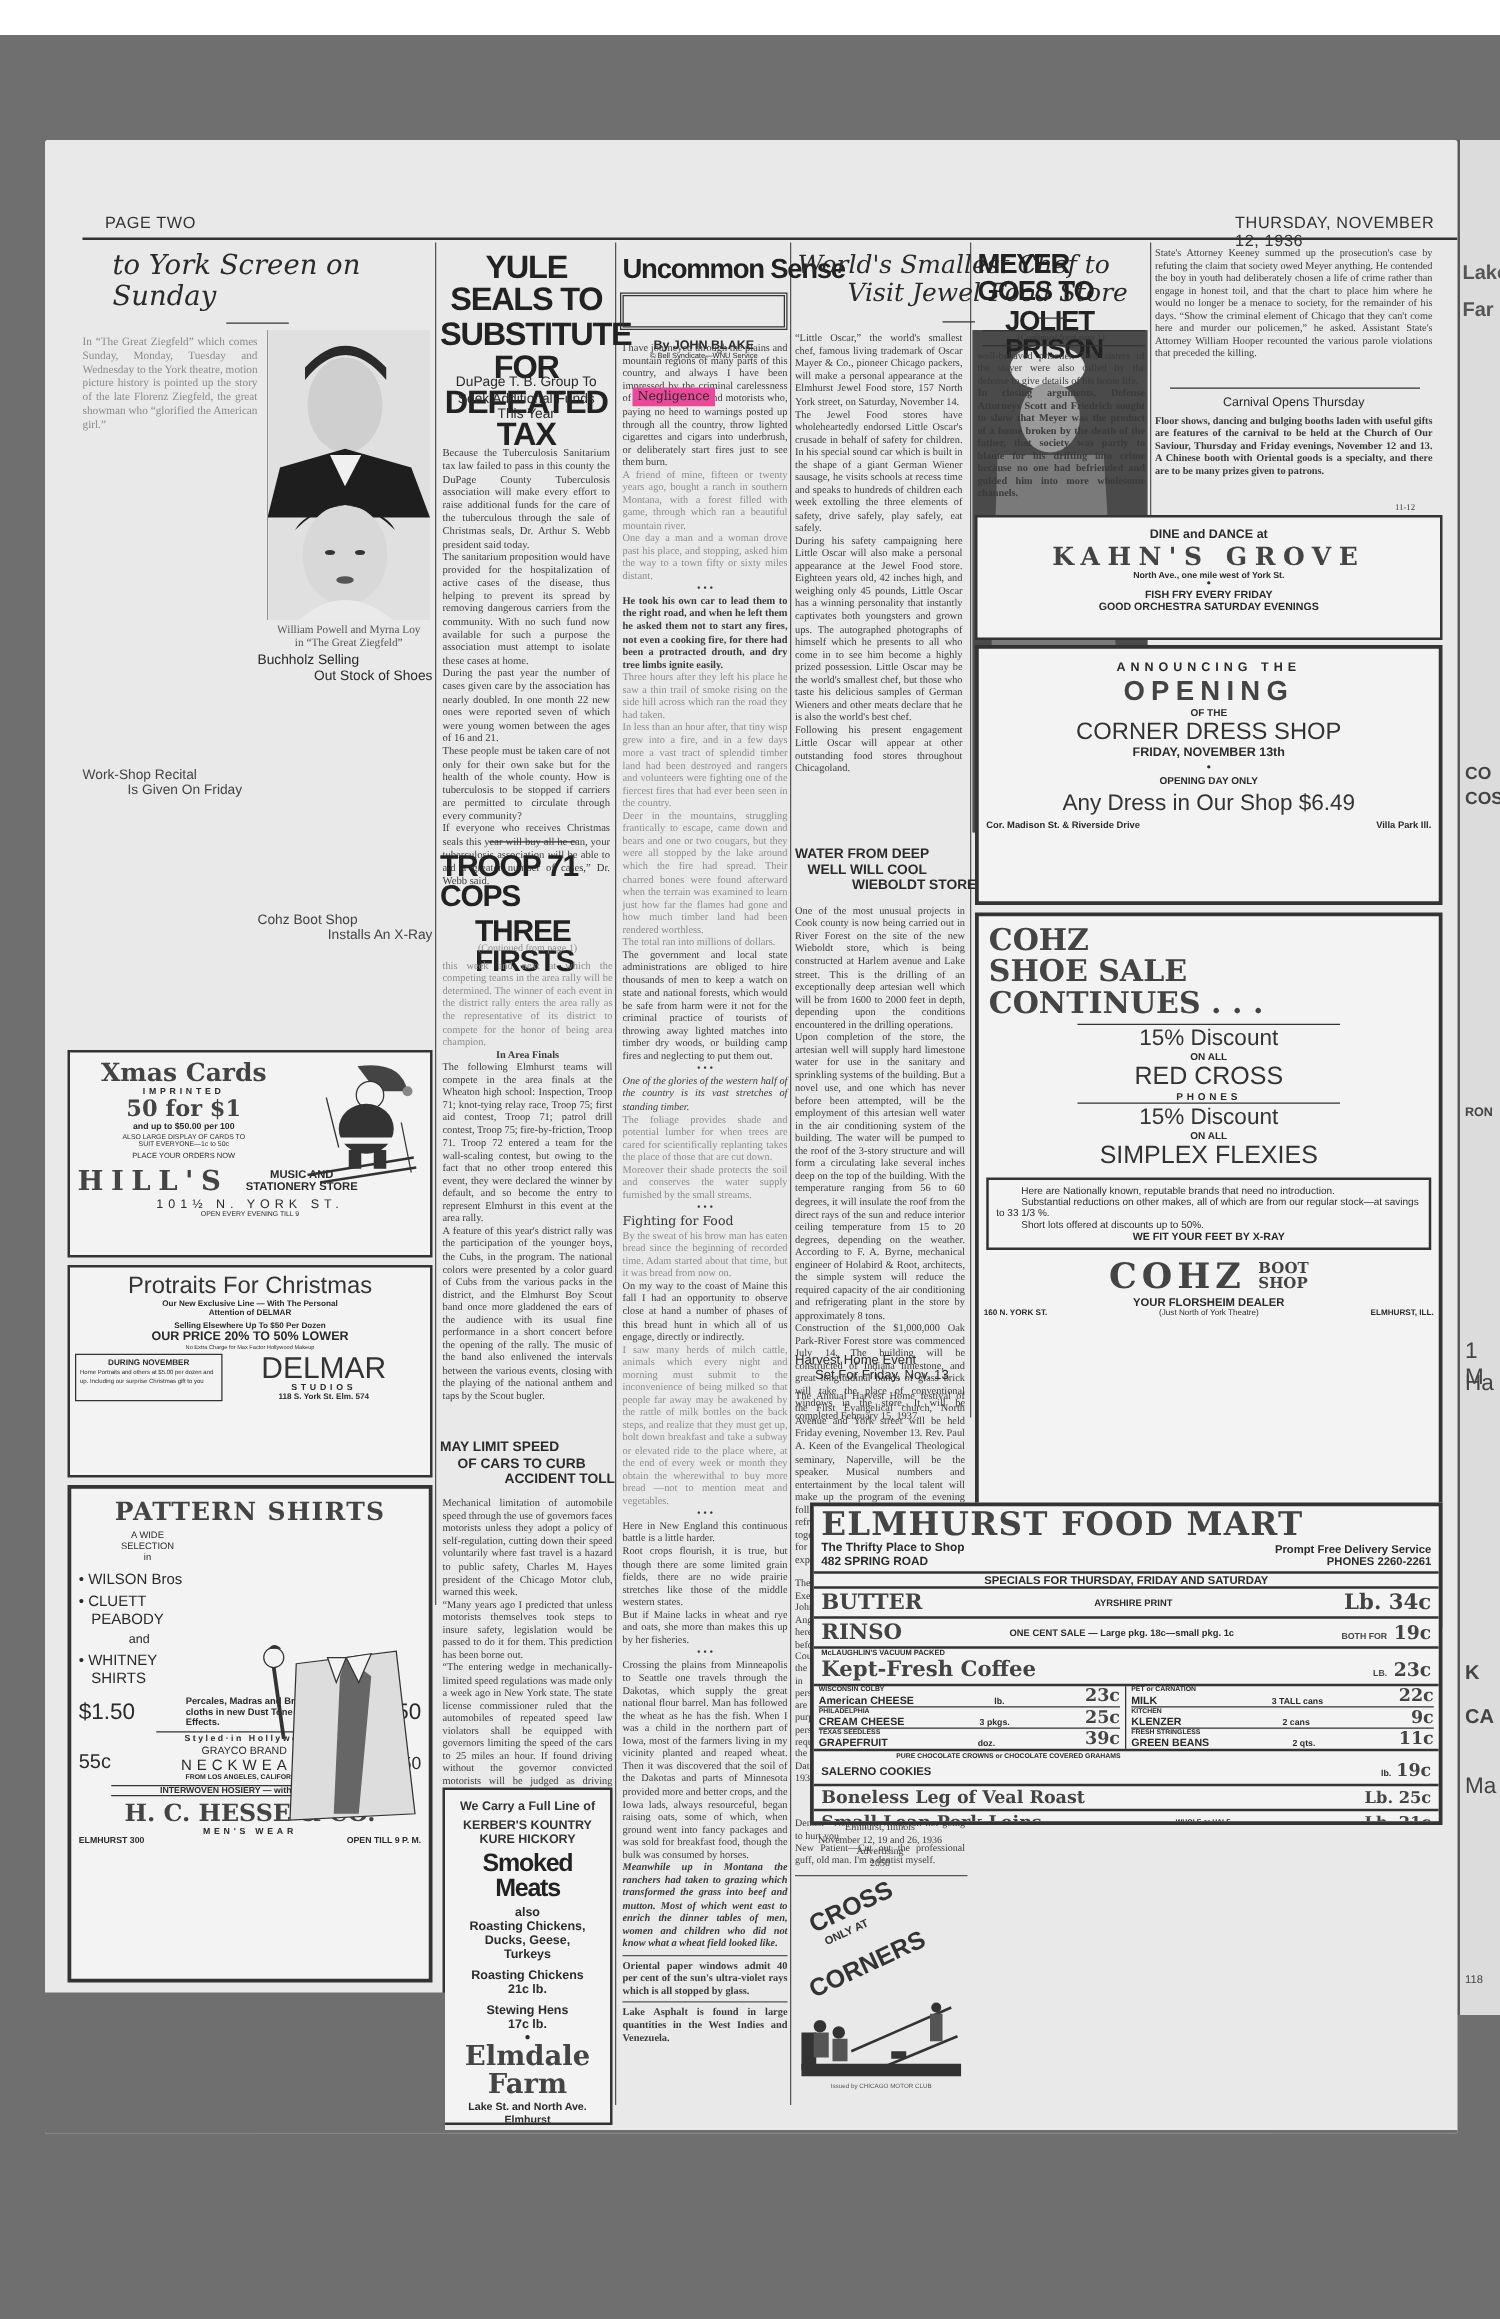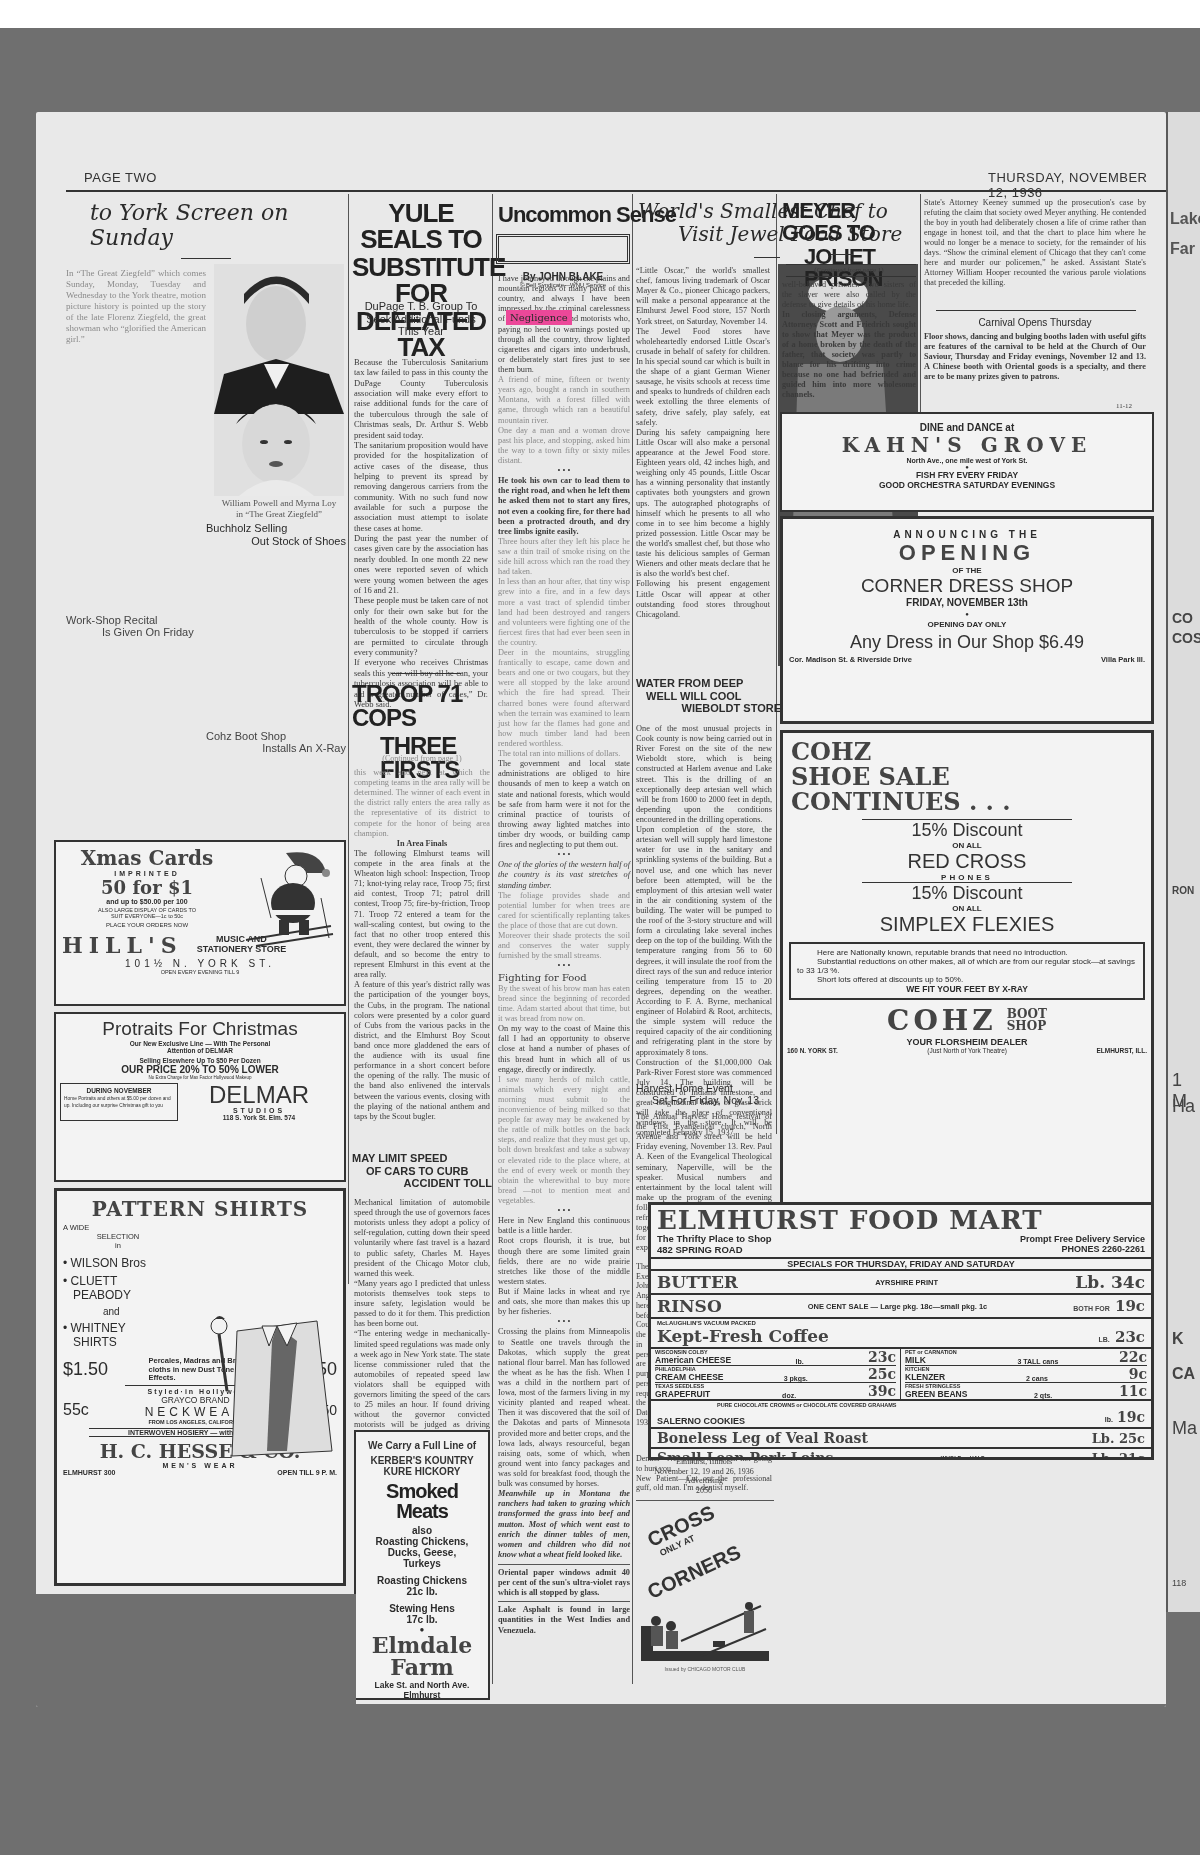--- a/index.html
+++ b/index.html
@@ -19,21 +19,21 @@
   .hd-italic { font-family: "DejaVu Serif", serif; font-style: italic; color: #2a2a2a; line-height: 1.15; }
   .subhead { font-family: "Liberation Sans", sans-serif; font-weight: normal; color: #2a2a2a; line-height: 1.15; }
   .body { font-family: "Liberation Serif", serif; font-size: 10.5px; line-height: 1.22; color: #3a3a3a; text-align: justify; }
   .faint { color: #8a8a8a; }
   .photo { position: absolute; background: #2a2a2a; overflow: hidden; }
   .caption { font-family: "Liberation Serif", serif; font-size: 11px; color: #555; text-align: center; line-height: 1.2; }
   .ad { position: absolute; border: 2px solid #333; background: #f3f3f3; text-align: center; overflow: hidden; }
   .bold-slab { font-family: "DejaVu Serif", serif; font-weight: bold; color: #444; }
   .sans { font-family: "Liberation Sans", sans-serif; }
   .sansb { font-family: "Liberation Sans", sans-serif; font-weight: bold; }
-  .row { display: flex; align-items: flex-end; justify-content: space-between; }
+  .row { display: flex; align-items: center; justify-content: space-between; }
   .fm-row { border-top: 2px solid #333; padding: 1px 6px; display: flex; align-items: center; justify-content: space-between; }
 </style>
 </head>
 <body>
 
 <div class="scanbg"></div>
 <div class="paper-edge"></div>
 <div class="spine"></div>
 
 <div class="paper">
@@ -566,21 +566,21 @@
       <div style="flex:1;">
         <div class="sans" style="font-size:24px;color:#333;line-height:1;">DELMAR</div>
         <div class="sansb" style="font-size:7px;letter-spacing:3px;">STUDIOS</div>
         <div class="sansb" style="font-size:6.5px;">118 S. York St.  Elm. 574</div>
       </div>
     </div>
   </div>
 
   <div class="ad" style="left:18px;top:1076px;width:292px;height:398px;padding:6px;border-width:3px;text-align:left;">
     <div class="bold-slab" style="font-size:20px;text-align:center;letter-spacing:1px;">PATTERN SHIRTS</div>
-    <div class="sans" style="width:110px;font-size:7.5px;margin-top:2px;">A WIDE</div>
+    <div class="sans" style="width:110px;text-align:center;font-size:7.5px;margin-top:2px;">A WIDE</div>
     <div class="sans" style="width:110px;text-align:center;font-size:7.5px;">SELECTION</div>
     <div class="sans" style="width:110px;text-align:center;font-size:7.5px;">in</div>
     <div class="sans" style="font-size:12px;margin-top:6px;">• <span>WILSON Bros</span></div>
     <div class="sans" style="font-size:12px;margin-top:4px;">• <span>CLUETT</span></div>
     <div class="sans" style="font-size:12px;padding-left:10px;">PEABODY</div>
     <div class="sans" style="font-size:10px;padding-left:40px;margin-top:4px;">and</div>
     <div class="sans" style="font-size:12px;margin-top:4px;">• <span>WHITNEY</span></div>
     <div class="sans" style="font-size:12px;padding-left:10px;">SHIRTS</div>
     <svg class="abs" style="left:150px;top:120px;" width="130" height="150" viewBox="0 0 130 150">
       <circle cx="12" cy="15" r="8" fill="none" stroke="#333"></circle>

